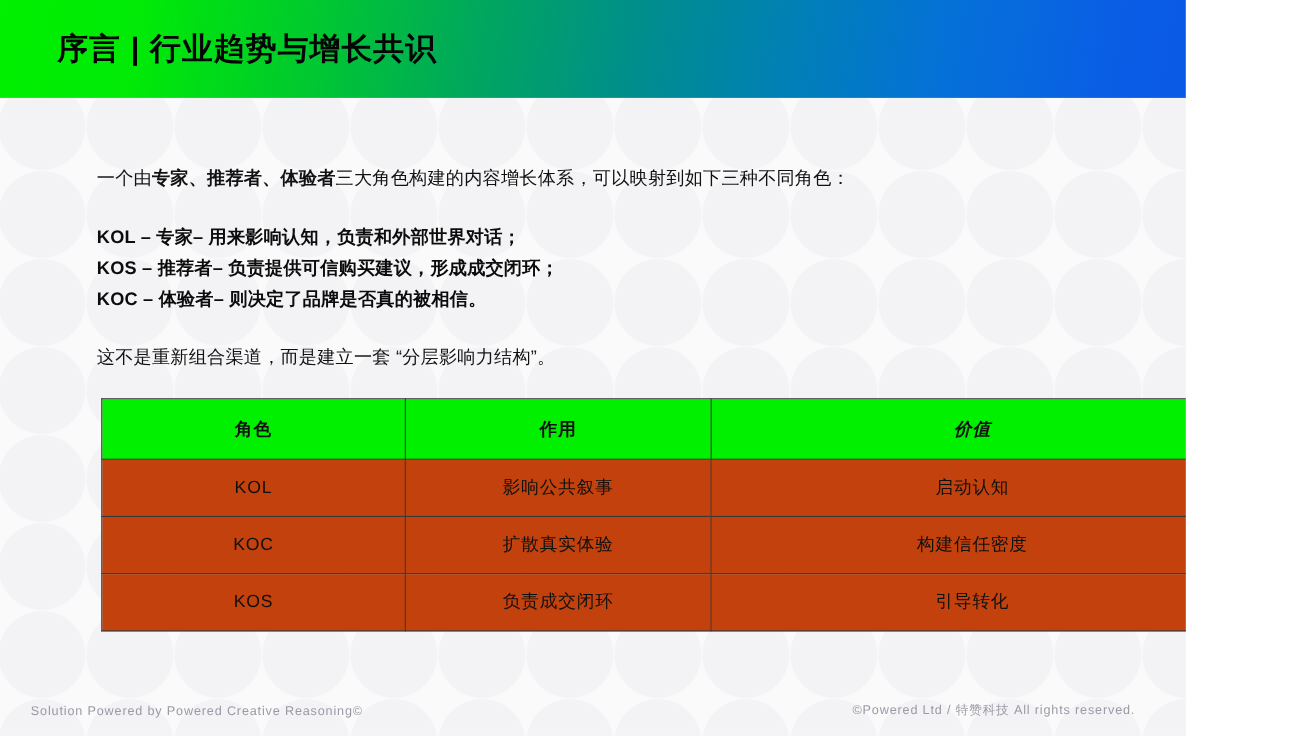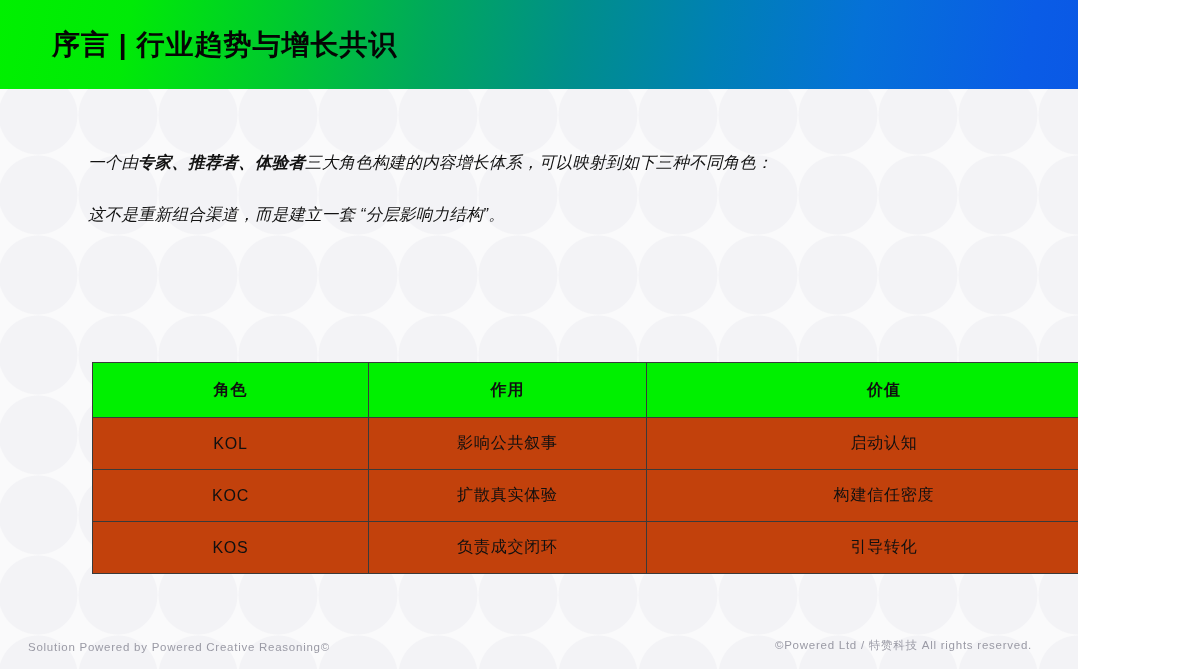--- a/index.html
+++ b/index.html
@@ -83,21 +83,20 @@
     justify-content: center;
   }
   .logo-badge svg { display: block; }
 
   
   .content {
     position: absolute;
     left: 88px;
     top: 150px;
     width: 1024px;
-    font-style: italic;
   }
 
   .para-intro {
     font-size: 16.5px;
     color: #121212;
     line-height: 1.55;
     margin: 0 0 26px 0;
     letter-spacing: 0.2px;
   }
   .para-intro b { font-weight: bold; }
@@ -143,21 +142,21 @@
     letter-spacing: 1px;
   }
   .role-table td {
     background: #c2410c;
     height: 49px;
     font-weight: normal;
     letter-spacing: 0.8px;
   }
   .col-role  { width: 273px; }
   .col-use   { width: 275px; }
-  .col-value { width: 472px; }
+  .col-value { width: 472px; font-style: italic; }
 
   
   .footer-left {
     position: absolute;
     left: 28px;
     bottom: 16px;
     font-size: 11.5px;
     color: #9a9aa5;
     letter-spacing: 0.75px;
   }
@@ -188,20 +187,25 @@
           <path d="M9 20.5 L9 24 L33 24 L33 27.5 L31 27.5 L31 24"></path>
           <path d="M9 24 L9 27.5 L31 27.5"></path>
         </g>
       </svg>
     </div>
   </div>
 
   <div class="content">
     <p class="para-intro"><span>一个由</span><b>专家、推荐者、体验者</b><span>三大角色构建的内容增长体系，可以映射到如下三种不同角色：</span></p>
 
+    <div class="role-list">
+      <div class="role-line">KOL – 专家– 用来影响认知，负责和外部世界对话；</div>
+      <div class="role-line">KOS – 推荐者– 负责提供可信购买建议，形成成交闭环；</div>
+      <div class="role-line">KOC – 体验者– 则决定了品牌是否真的被相信。</div>
+    </div>
 
     <p class="para-outro">这不是重新组合渠道，而是建立一套 “分层影响力结构”。</p>
   </div>
 
   <table class="role-table">
     <thead>
       <tr>
         <th class="col-role">角色</th>
         <th class="col-use">作用</th>
         <th class="col-value">价值</th>

